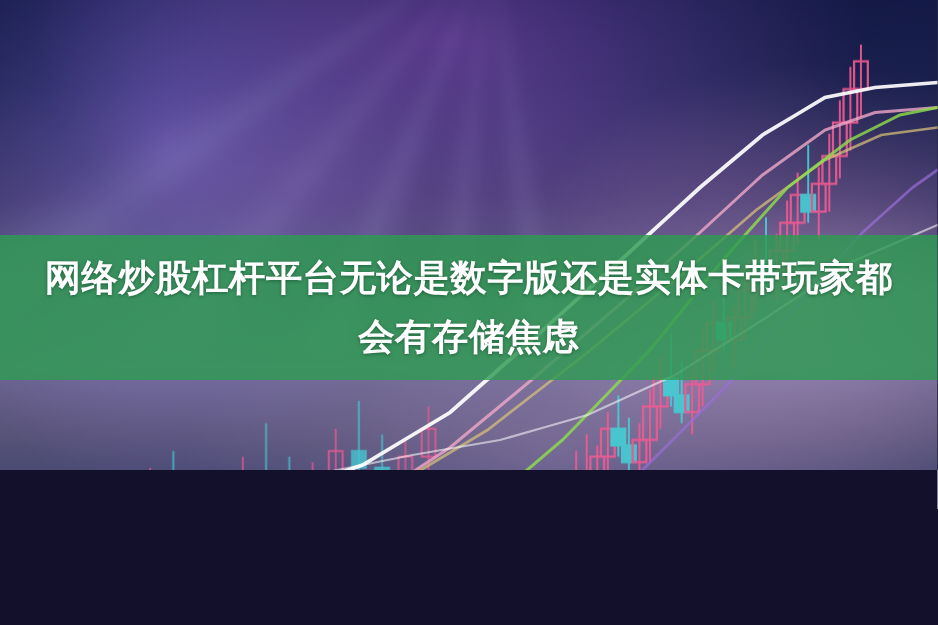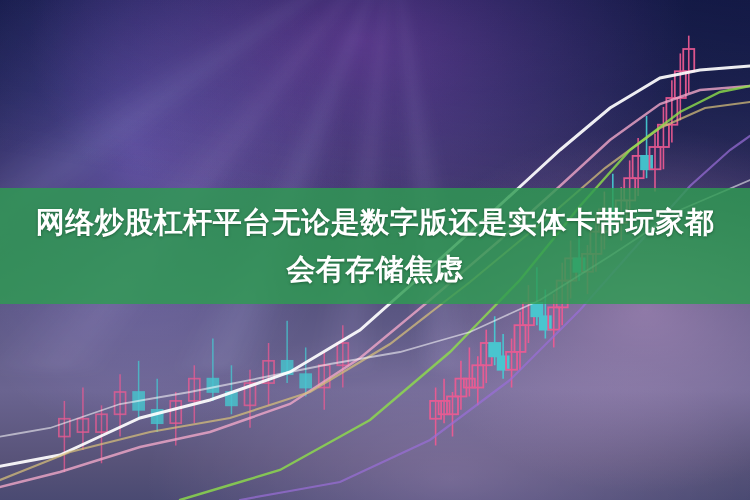--- a/index.html
+++ b/index.html
@@ -1,19 +1,19 @@
 <!DOCTYPE html>
 <html><head>
 <meta charset="utf-8">
 <title>banner</title>
 <style>
   html,body{margin:0;padding:0;background:#12102a;}
   #stage{
     position:relative;
-    width:750px;height:500px;
+    width:750px;height:376px;
     overflow:hidden;
     font-family:"Liberation Sans","DejaVu Sans",sans-serif;
     background:#1b1b44;
   }
 
   
   .bg-base{
     position:absolute;inset:0;
     background:
       linear-gradient(180deg,#141b46 0%, #1d2350 18%, #3a3566 42%, #5a5682 62%, #6a6490 78%, #585379 92%, #4a4a72 100%);

